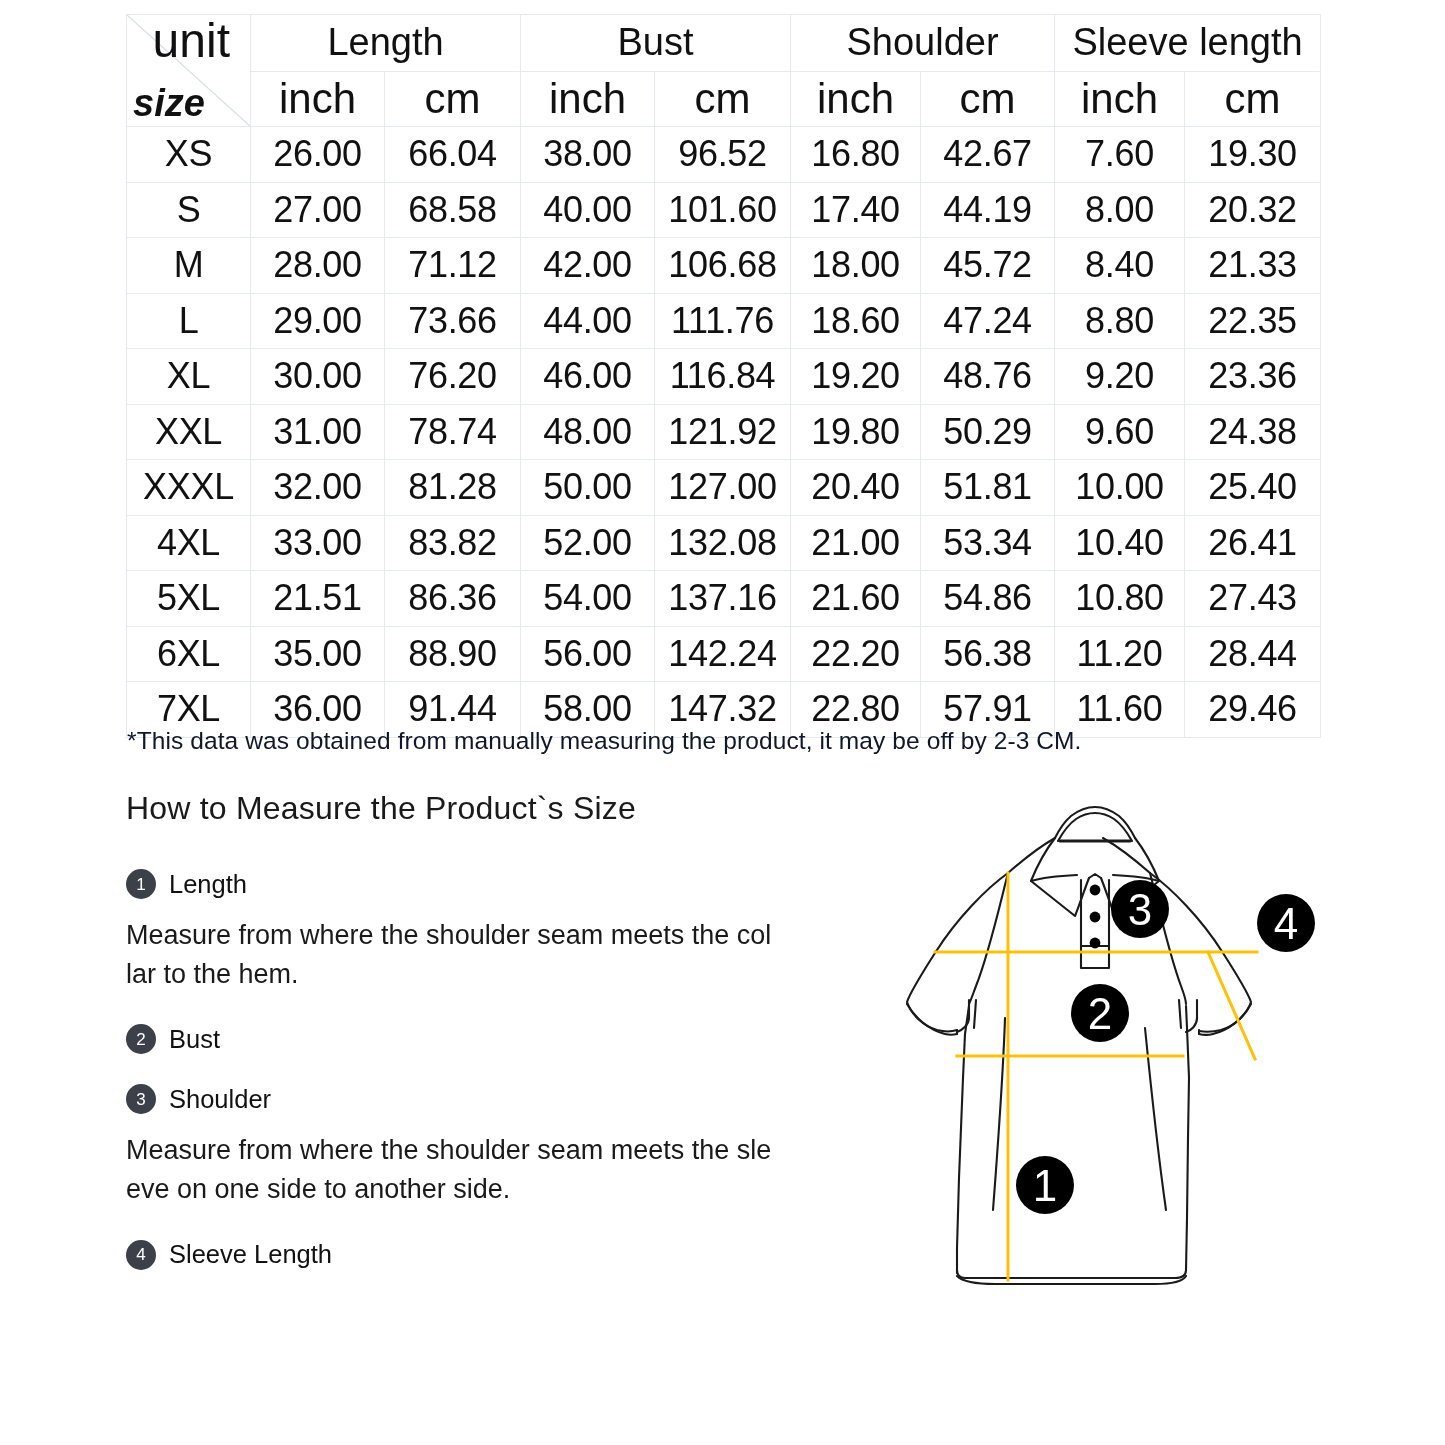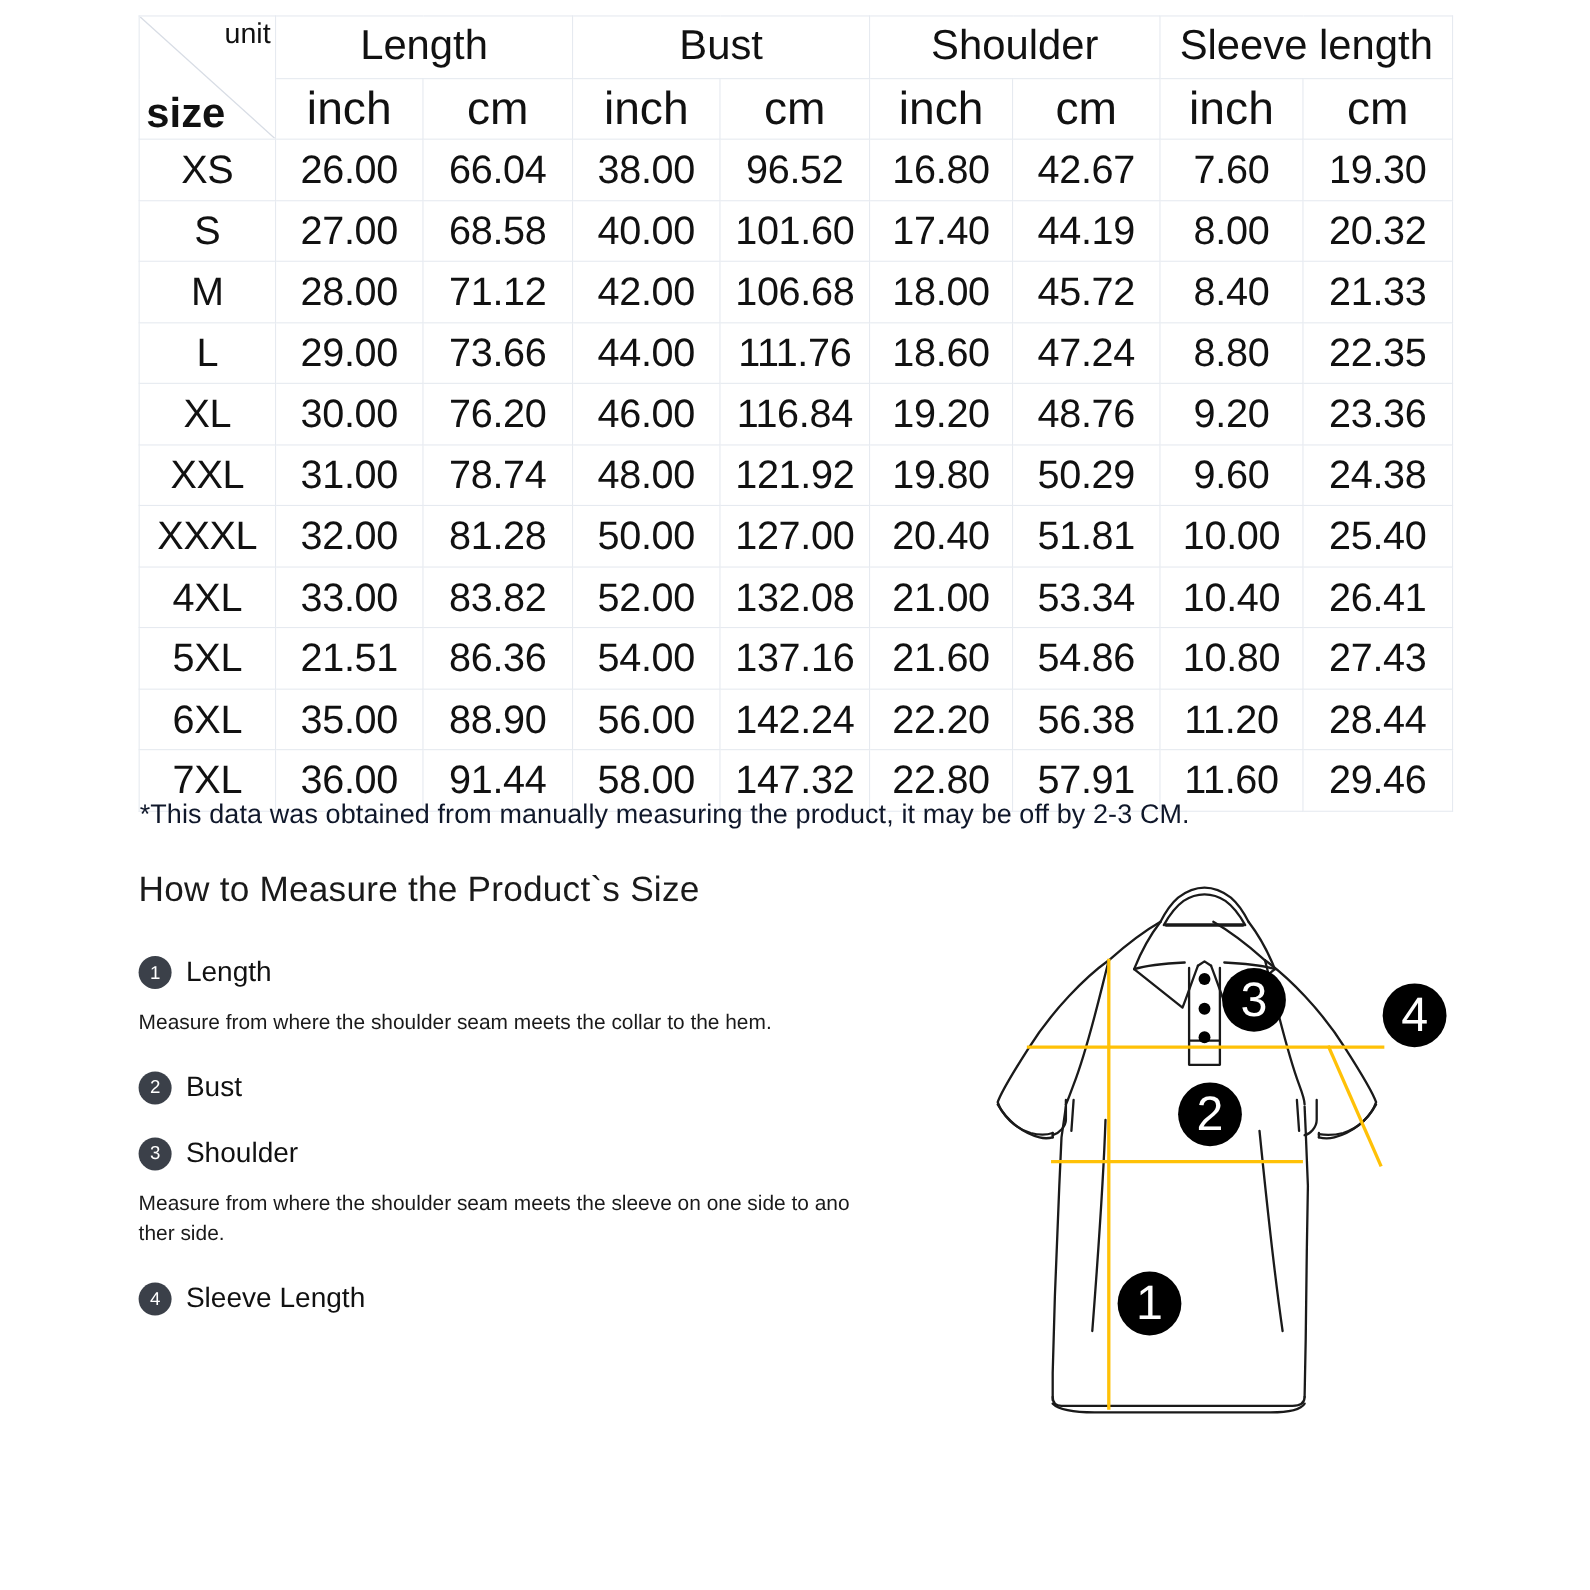--- a/index.html
+++ b/index.html
@@ -62,33 +62,34 @@
   }
   td.corner .diag {
     position: absolute;
     inset: 0;
     width: 100%;
     height: 100%;
     display: block;
   }
   td.corner .unit-lbl {
     position: absolute;
-    right: 4px;
+    right: 20px;
     top: 2px;
-    font-size: 26px;
+    font-size: 48px;
     line-height: 1;
     text-align: center;
   }
   td.corner .size-lbl {
     position: absolute;
     left: 6px;
     bottom: 4px;
     font-size: 38px;
     line-height: 1;
     font-weight: 600;
+    font-style: italic;
   }
 
   
   col.c-size { width: 124px; }
   col.c-a    { width: 134px; }
   col.c-b    { width: 136px; }
   col.c-c    { width: 134px; }
   col.c-d    { width: 136px; }
   col.c-e    { width: 130px; }
   col.c-f    { width: 134px; }
@@ -140,21 +141,21 @@
     align-items: center;
     justify-content: center;
     flex: 0 0 auto;
     line-height: 1;
   }
   .step-label {
     font-size: 25.5px;
     color: #111111;
   }
   .step-desc {
-    font-size: 19px;
+    font-size: 27px;
     color: #1a1a1a;
     line-height: 1.45;
     width: 648px;
     word-break: break-all;
   }
 
   
   .shirt-wrap {
     position: absolute;
     left: 845px;

